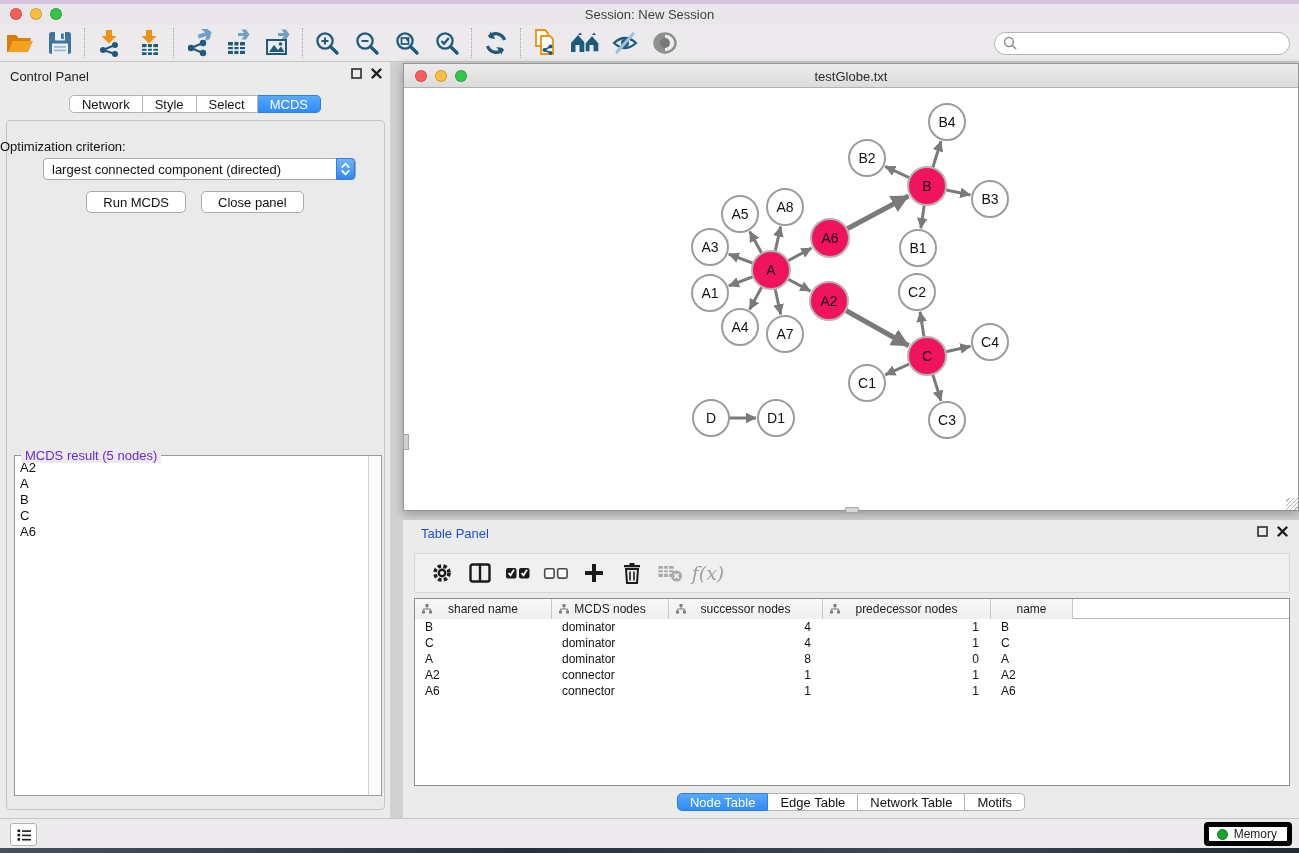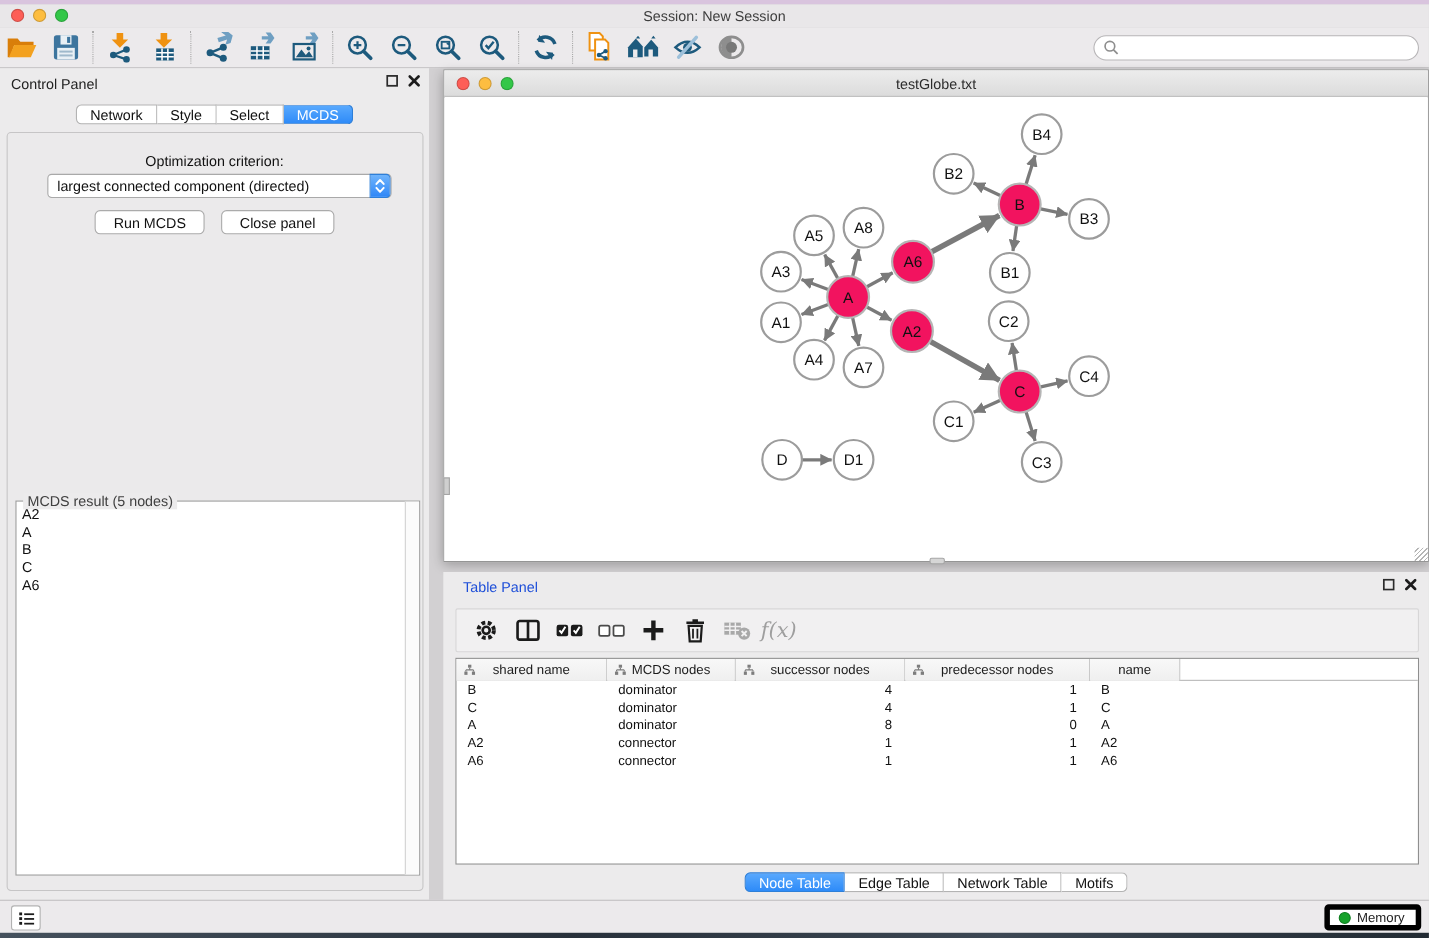--- a/index.html
+++ b/index.html
@@ -28,27 +28,27 @@
   .cp-title { position:absolute; left:10px; top:7px; font-size:13px; color:#222; }
   .panel-ctl { position:absolute; top:6px; display:flex; gap:9px; }
   .cp-header .panel-ctl { right:8px; }
   .tabs-row { position:absolute; left:0; width:100%; display:flex; justify-content:center; }
   .cp-tabs { top:33px; }
   .tab { height:18px; padding:0 12px; font-size:13px; color:#111; background:#fff; border:1px solid #b3b3b3; border-left:none; display:flex; align-items:center; }
   .tab:first-child { border-left:1px solid #b3b3b3; border-radius:5px 0 0 5px; }
   .tab:last-child { border-radius:0 5px 5px 0; }
   .tab.sel { background:linear-gradient(#59a9fe,#2e8bf8); color:#fff; border-color:#2e7fd8; }
   .cp-body { position:absolute; left:6px; top:58px; width:379px; height:690px; border:1px solid #c6c5c6; border-radius:4px; background:#ebeaeb; }
-  .opt-label { position:absolute; left:0; width:100%; top:77px; text-align:center; font-size:13px; color:#111; }
+  .opt-label { position:absolute; left:0; width:100%; top:77px; font-size:13px; color:#111; }
   .criterion { position:absolute; left:43px; top:96px; width:313px; height:22px; background:#fff; border:1px solid #a9a9a9; border-radius:4px; font-size:13px; color:#111; display:flex; align-items:center; padding-left:8px; }
   .criterion .spin { position:absolute; right:0; top:-1px; width:19px; height:22px; background:linear-gradient(#6fb4fc,#2f87f7); border-radius:0 4px 4px 0; border:1px solid #2e7fd8; display:flex; align-items:center; justify-content:center; }
   .cp-buttons { position:absolute; left:0; top:129px; width:100%; display:flex; justify-content:center; gap:15px; }
   .btn { height:22px; padding:0 16px; background:#fff; border:1px solid #ababab; border-radius:5px; font-size:13px; color:#111; display:flex; align-items:center; }
   .result-box { position:absolute; left:14px; top:393px; width:368px; height:341px; border:1px solid #9a9a9a; background:#fff; }
-  .result-legend { position:absolute; left:6px; top:-8px; background:#ecebec; padding:0 4px; font-size:13px; color:#404040; }
+  .result-legend { position:absolute; left:6px; top:-8px; background:#ecebec; padding:0 4px; font-size:13px; color:#6d28d9; }
   .result-list { position:absolute; left:1px; top:4px; bottom:1px; right:14px; overflow:hidden; font-size:13px; color:#111; padding-left:4px; }
   .result-list div { line-height:16px; }
   .result-scroll { position:absolute; right:0; top:0; bottom:0; width:13px; background:#fbfbfb; border-left:1px solid #d2d2d2; }
 
   
   .net-window { position:absolute; left:403px; top:63px; width:896px; height:448px; background:#fff; border:1px solid #959595; box-shadow:0 3px 10px rgba(0,0,0,.28); }
   .nw-titlebar { position:relative; height:24px; background:linear-gradient(#ececec,#dcdcdc); border-bottom:1px solid #b2b2b2; }
   .nw-titlebar .lights { left:11px; top:6px; }
   .nw-titlebar .title { position:absolute; left:0; right:0; top:5px; text-align:center; font-size:13px; color:#2c2c2c; }
   .nw-canvas { position:absolute; left:0; top:25px; right:0; bottom:0; background:#fff; overflow:hidden; }

